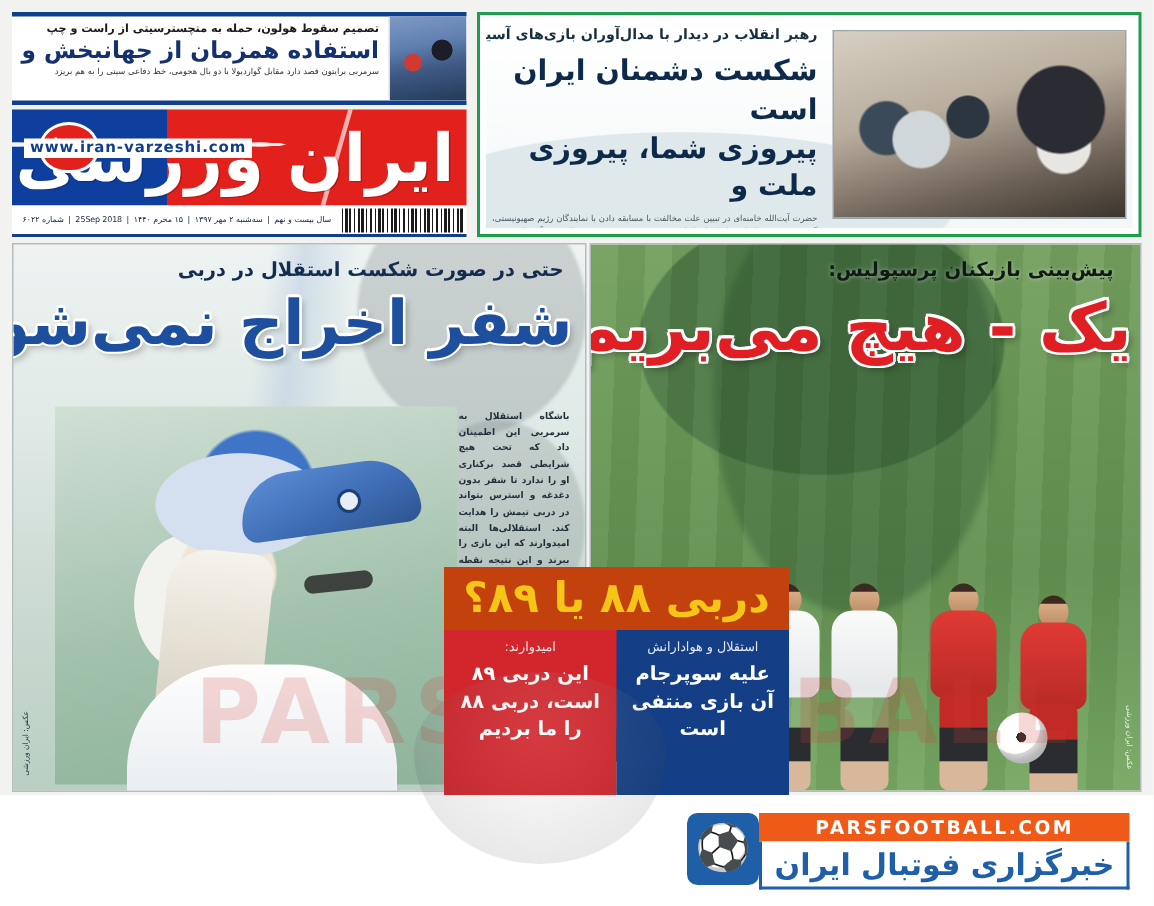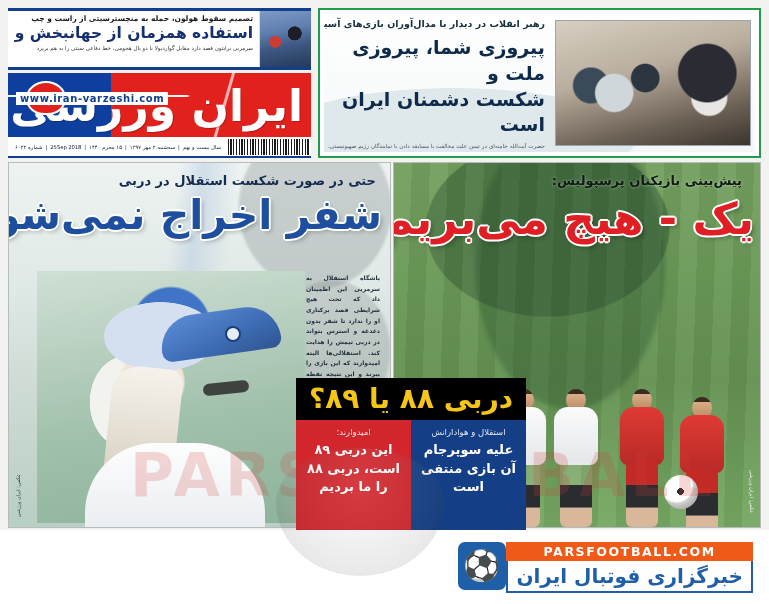--- a/index.html
+++ b/index.html
@@ -469,21 +469,21 @@
   .derby {
     position: absolute;
     left: 296px; top: 378px;
     width: 230px; height: 152px;
     z-index: 6;
   }
   .derby-head {
     position: absolute;
     left: 0; top: 0;
     width: 100%; height: 42px;
-    background: #000000;
+    background: #c2410c;
     display: flex;
     align-items: center;
     justify-content: center;
   }
   .derby-head-text {
     font-size: 28px;
     font-weight: bold;
     color: #f5c518;
     direction: rtl;
     white-space: nowrap;
@@ -626,22 +626,22 @@
       <span>سال بیست و نهم</span>|<span>سه‌شنبه ۲ مهر ۱۳۹۷</span>|<span>۱۵ محرم ۱۴۴۰</span>|<span>25Sep 2018</span>|<span>شماره ۶۰۲۲</span>
     </div>
     <div class="barcode"></div>
   </div>
 
   <div class="leader">
     <div class="leader-inner">
       <div class="leader-text">
         <div class="leader-kicker">رهبر انقلاب در دیدار با مدال‌آوران بازی‌های آسیایی:</div>
         <div class="leader-head">
+          <div>شکست دشمنان ایران است</div>
           <div>پیروزی شما، پیروزی ملت و</div>
-          <div>شکست دشمنان ایران است</div>
         </div>
         <div class="leader-body">حضرت آیت‌الله خامنه‌ای در تبیین علت مخالفت با مسابقه دادن با نمایندگان رژیم صهیونیستی، گفتند: «جمهوری اسلامی از ابتدای انقلاب، رژیم صهیونیستی و رژیم نژادپرست آفریقای جنوبی را به رسمیت نشناخت. البته رژیم آپارتاید آفریقای جنوبی سقوط کرد و رژیم غاصب، کثیف و نژادپرست صهیونیستی نیز ساقط خواهد شد.»</div>
       </div>
       <div class="leader-photo"></div>
     </div>
   </div>
 
   <div class="art-left">
     <div class="ghost"></div>
     <div class="swoosh"></div>

